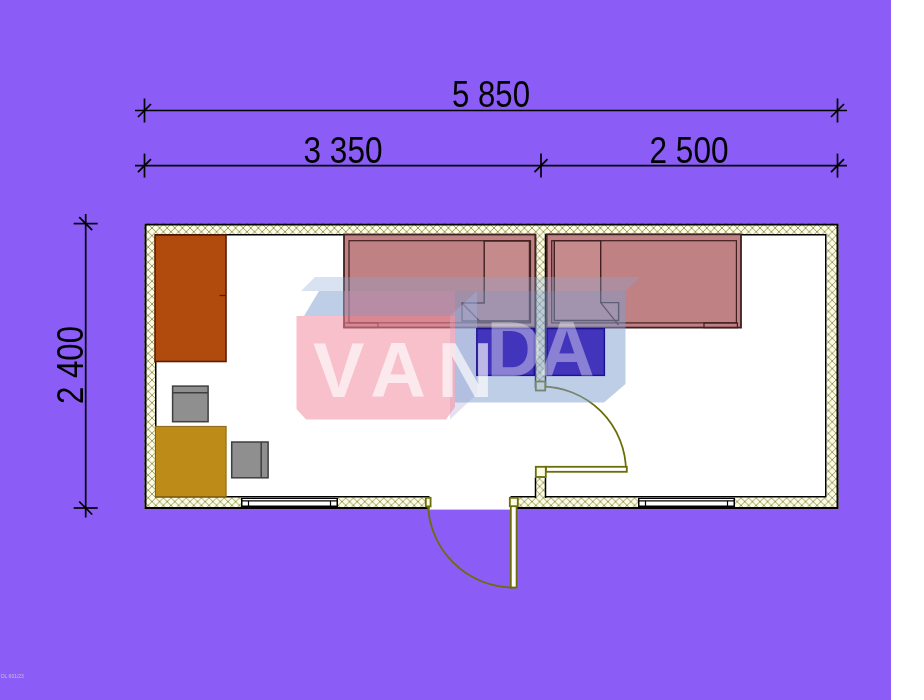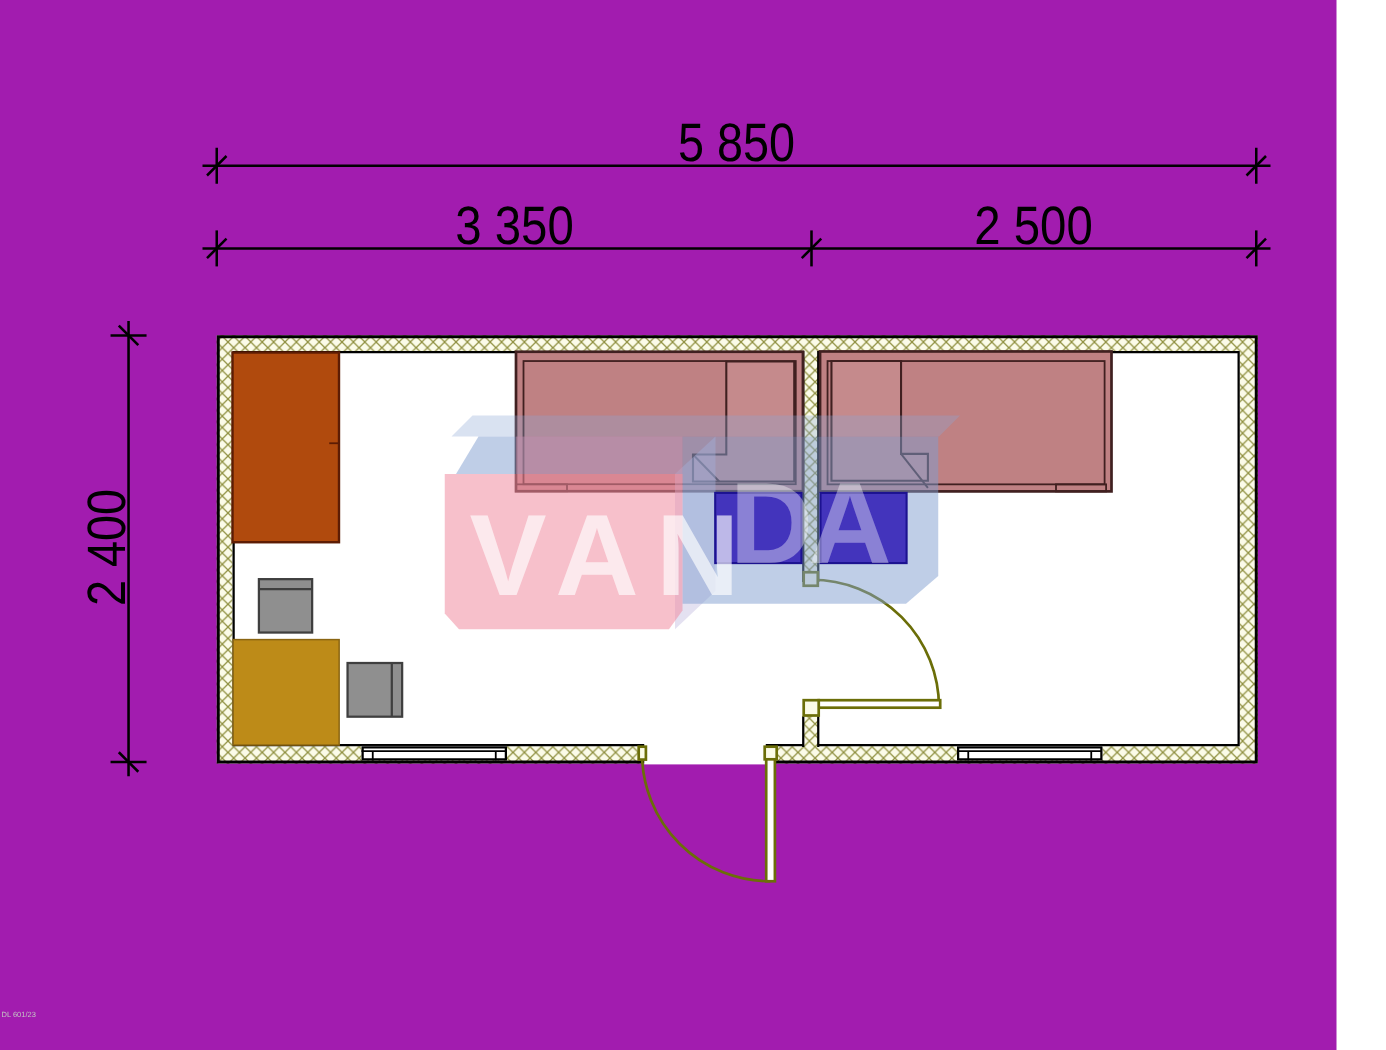--- a/index.html
+++ b/index.html
@@ -1,16 +1,16 @@
 <!DOCTYPE html>
 <html><head>
 <meta charset="utf-8">
 <style>
   html,body{margin:0;padding:0;background:#ffffff;}
-  .page{position:relative;width:891px;height:700px;background:#a21caf;overflow:hidden;
+  .page{position:relative;width:891px;height:700px;background:#8b5cf6;overflow:hidden;
         font-family:"Liberation Sans", sans-serif;}
   svg{position:absolute;left:0;top:0;}
 </style>
 </head>
 <body>
 <div class="page">
 <svg width="924" height="700" viewBox="0 0 924 700">
 <defs>
   <pattern id="hatch" width="7.6" height="7.6" patternUnits="userSpaceOnUse">
     <rect width="7.6" height="7.6" fill="#fbfbe8"></rect>

